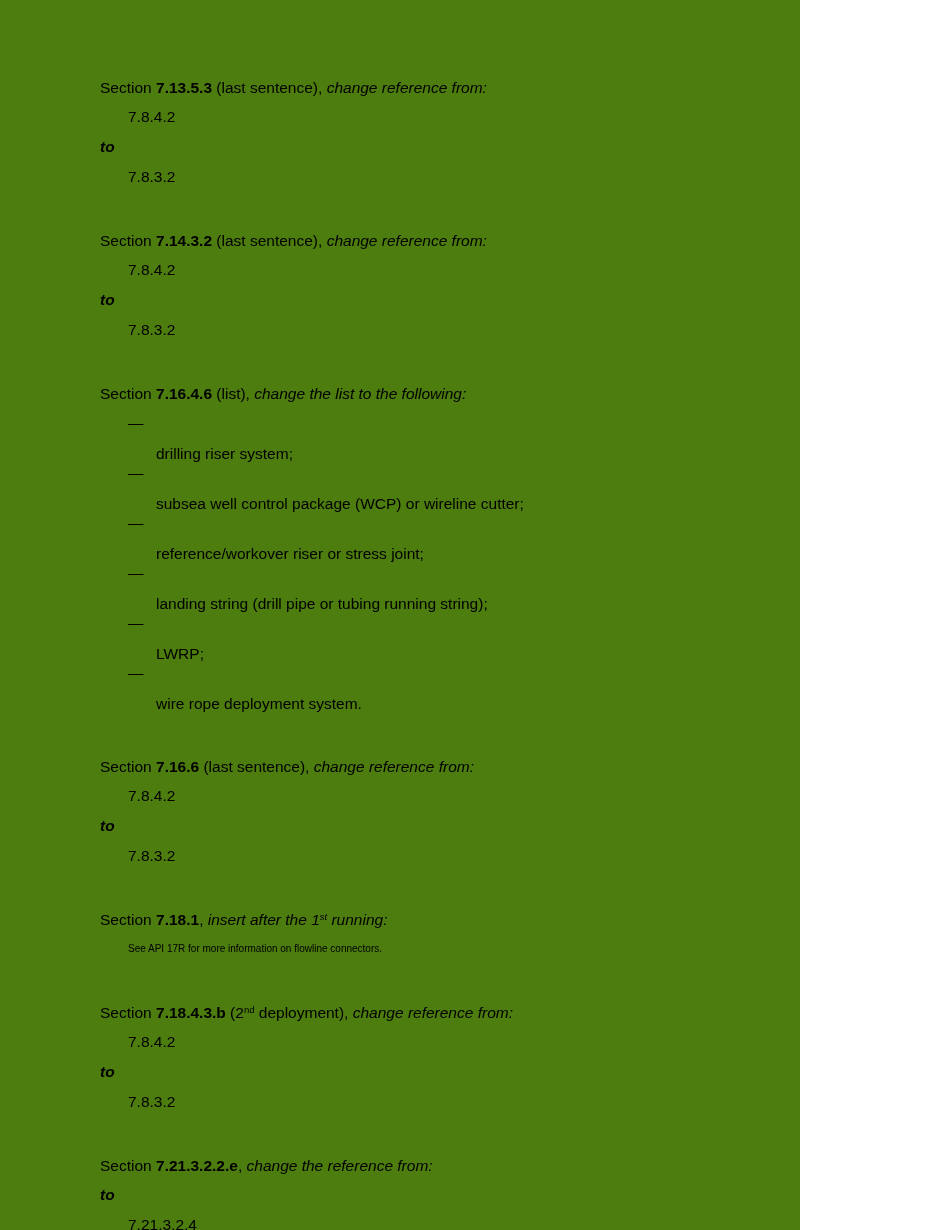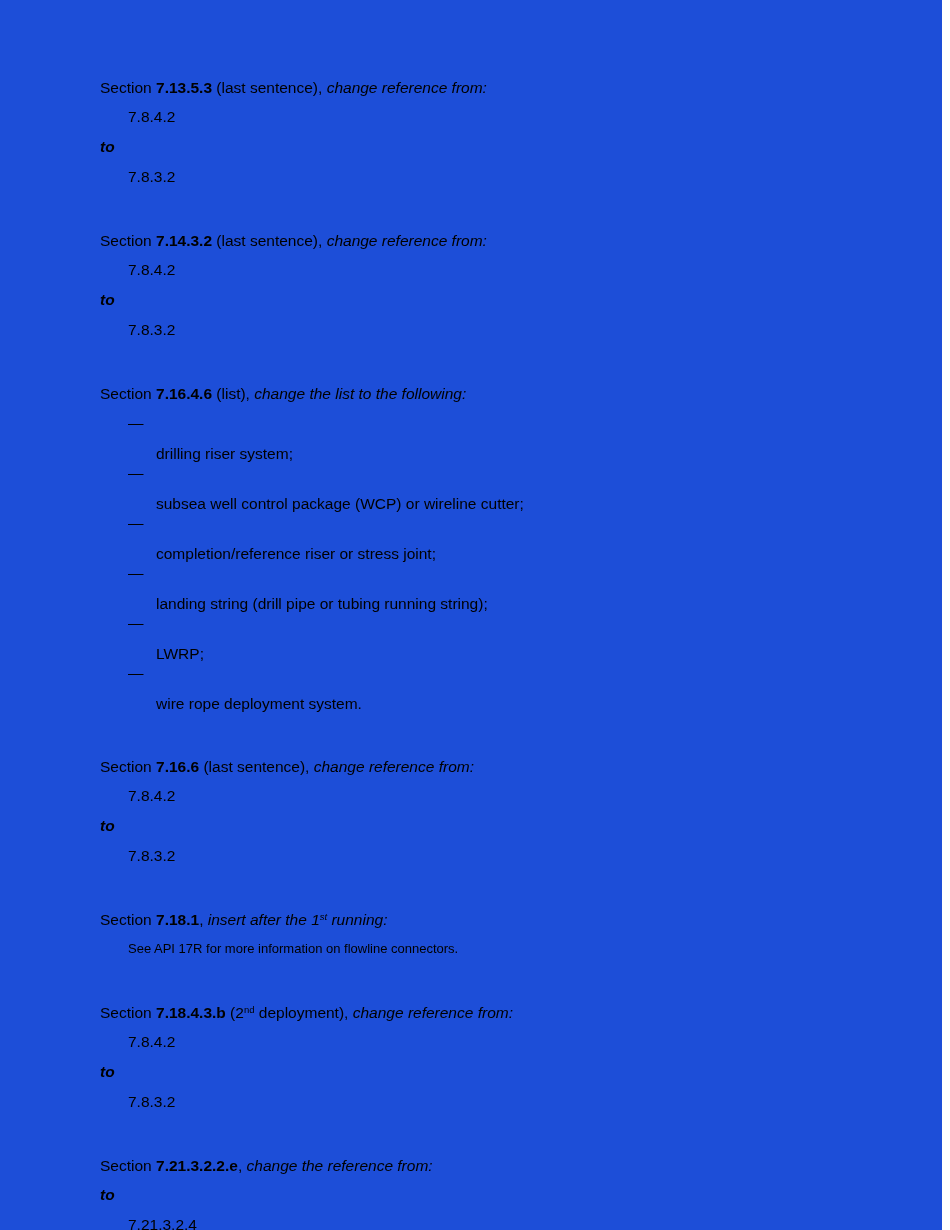--- a/index.html
+++ b/index.html
@@ -6,23 +6,23 @@
     margin: 0;
     padding: 0;
     background: #ffffff;
   }
   body {
     font-family: "Liberation Sans", sans-serif;
     color: #000000;
   }
   .page {
     position: relative;
-    width: 942px;
+    width: 800px;
     height: 1230px;
-    background: #1d4ed8;
+    background: #4d7c0f;
     overflow: hidden;
   }
   .content {
     position: absolute;
     left: 100px;
     top: 78px;
     width: 760px;
   }
 
   
@@ -69,21 +69,21 @@
 
   .to-line {
     font-size: 15.5px;
     line-height: 20px;
     font-style: italic;
     margin: 0 0 10px 0;
     font-weight: bold;
   }
 
   .body-line {
-    font-size: 13px;
+    font-size: 10px;
     line-height: 20px;
     margin: 0 0 4px 28px;
   }
 
   
   .dash-list {
     margin: 2px 0 0 0;
     padding: 0;
     list-style: none;
   }
@@ -136,21 +136,21 @@
         <li>
             <span class="dash">—</span>
             <span class="txt">drilling riser system;</span>
           </li>
         <li>
             <span class="dash">—</span>
             <span class="txt">subsea well control package (WCP) or wireline cutter;</span>
           </li>
         <li>
             <span class="dash">—</span>
-            <span class="txt">completion/reference riser or stress joint;</span>
+            <span class="txt">reference/workover riser or stress joint;</span>
           </li>
         <li>
             <span class="dash">—</span>
             <span class="txt">landing string (drill pipe or tubing running string);</span>
           </li>
         <li>
             <span class="dash">—</span>
             <span class="txt">LWRP;</span>
           </li>
         <li>

